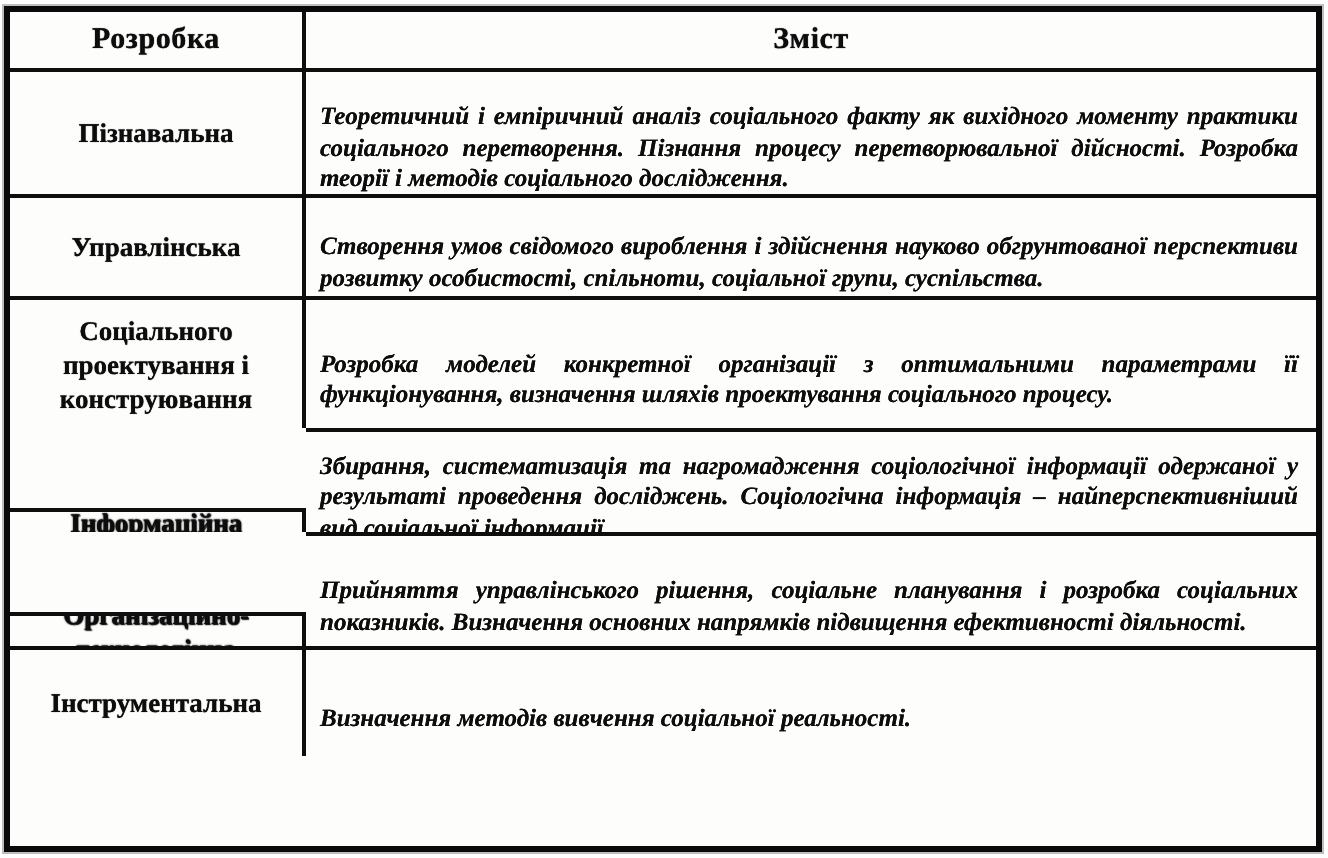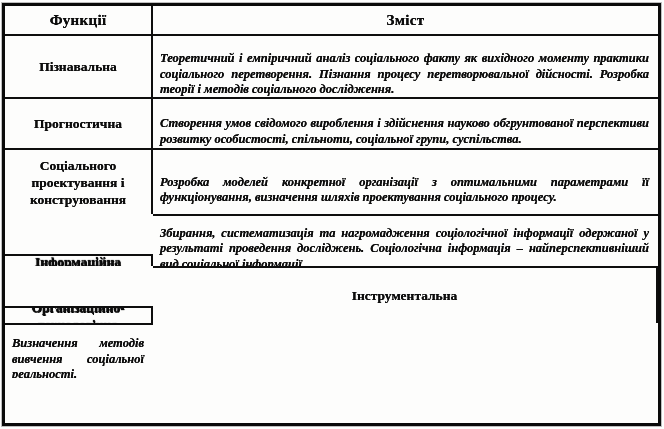--- a/index.html
+++ b/index.html
@@ -63,45 +63,48 @@
     text-shadow: 0 0 0.3px #000;
   }
   .content-cell > div { width: 100%; }
 </style>
 </head>
 <body>
 
 <div class="page">
   <div class="doc-table">
 
-    <div class="cell br head-cell">Функції</div>
+    <div class="cell br head-cell">Розробка</div>
     <div class="cell head-cell">Зміст</div>
 
     <div class="cell bt br label-cell">Пізнавальна</div>
     <div class="cell bt content-cell">
       <div>Теоретичний і емпіричний аналіз соціального факту як вихідного моменту практики соціального перетворення. Пізнання процесу перетворювальної дійсності. Розробка теорії і методів соціального дослідження.</div>
     </div>
 
-    <div class="cell bt br label-cell">Прогностична</div>
+    <div class="cell bt br label-cell">Управлінська</div>
     <div class="cell bt content-cell">
       <div>Створення умов свідомого вироблення і здійснення науково обгрунтованої перспективи розвитку особистості, спільноти, соціальної групи, суспільства.</div>
     </div>
 
     <div class="cell bt br label-cell">Соціального проектування і конструювання</div>
     <div class="cell bt content-cell">
       <div>Розробка моделей конкретної організації з оптимальними параметрами її функціонування, визначення шляхів проектування соціального процесу.</div>
     </div>
 
     <div class="cell bt br label-cell smudged">Інформаційна</div>
     <div class="cell bt content-cell">
       <div>Збирання, систематизація та нагромадження соціологічної інформації одержаної у результаті проведення досліджень. Соціологічна інформація – найперспективніший вид соціальної інформації.</div>
     </div>
 
     <div class="cell bt br label-cell smudged">Організаційно-технологічна</div>
 
+    <div class="cell bt content-cell">
+      <div>Прийняття управлінського рішення, соціальне планування і розробка соціальних показників. Визначення основних напрямків підвищення ефективності діяльності.</div>
+    </div>
 
     <div class="cell bt br label-cell">Інструментальна</div>
     <div class="cell bt content-cell">
       <div>Визначення методів вивчення соціальної реальності.</div>
     </div>
 
   </div>
 </div>
 
 </body></html>

